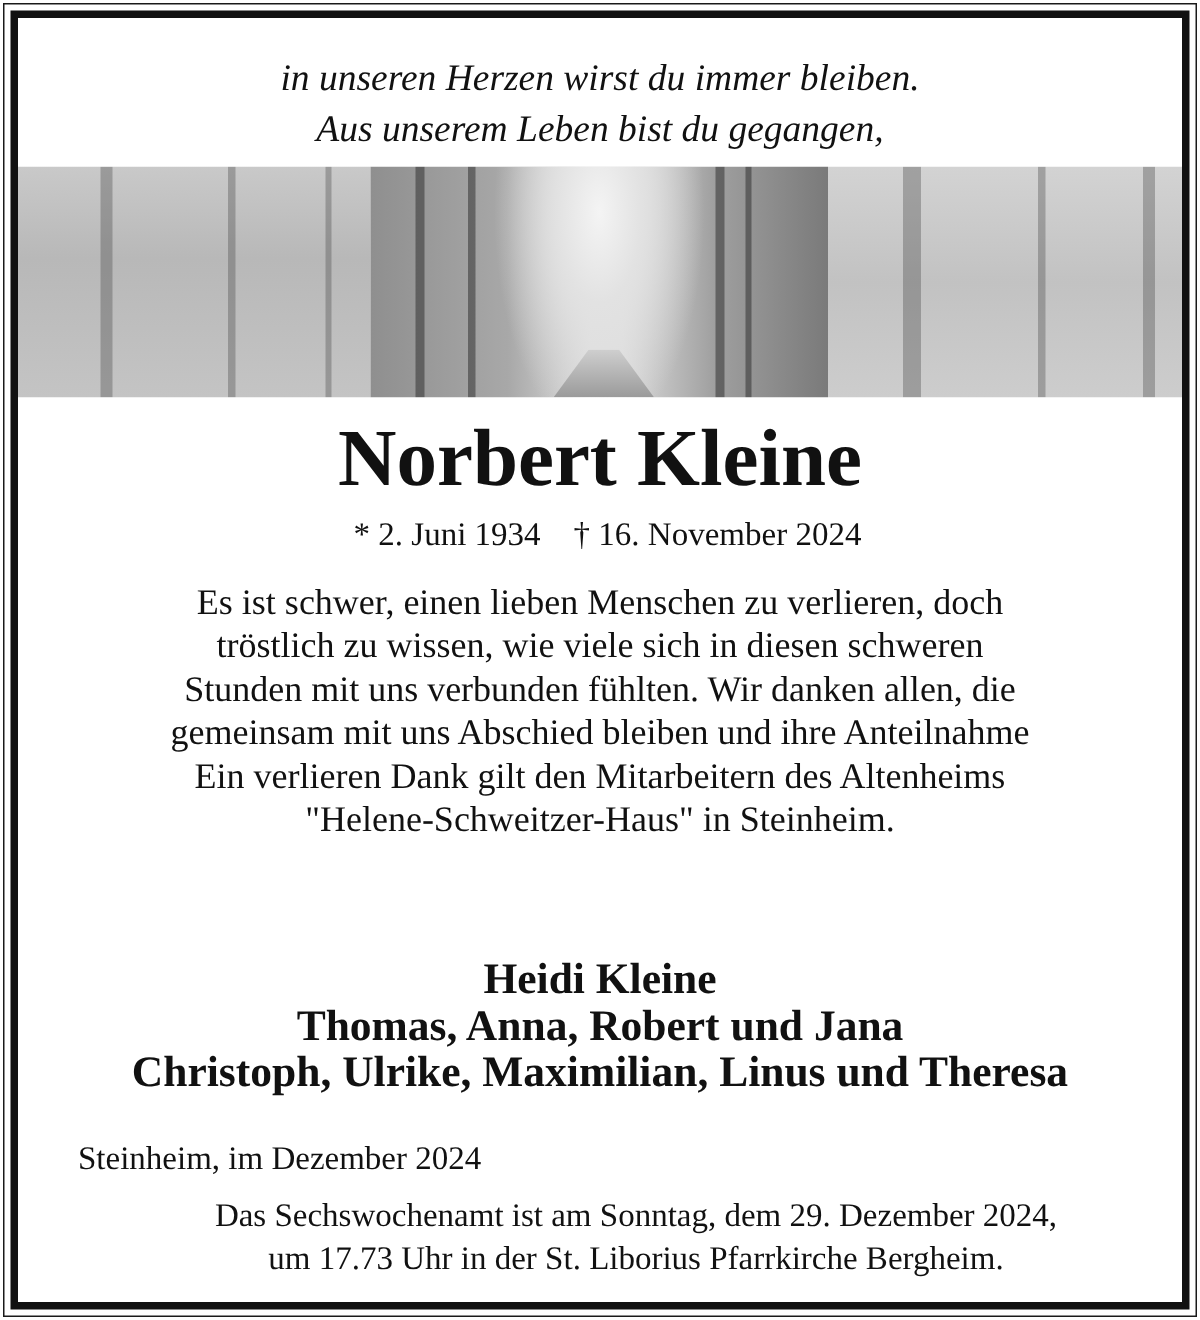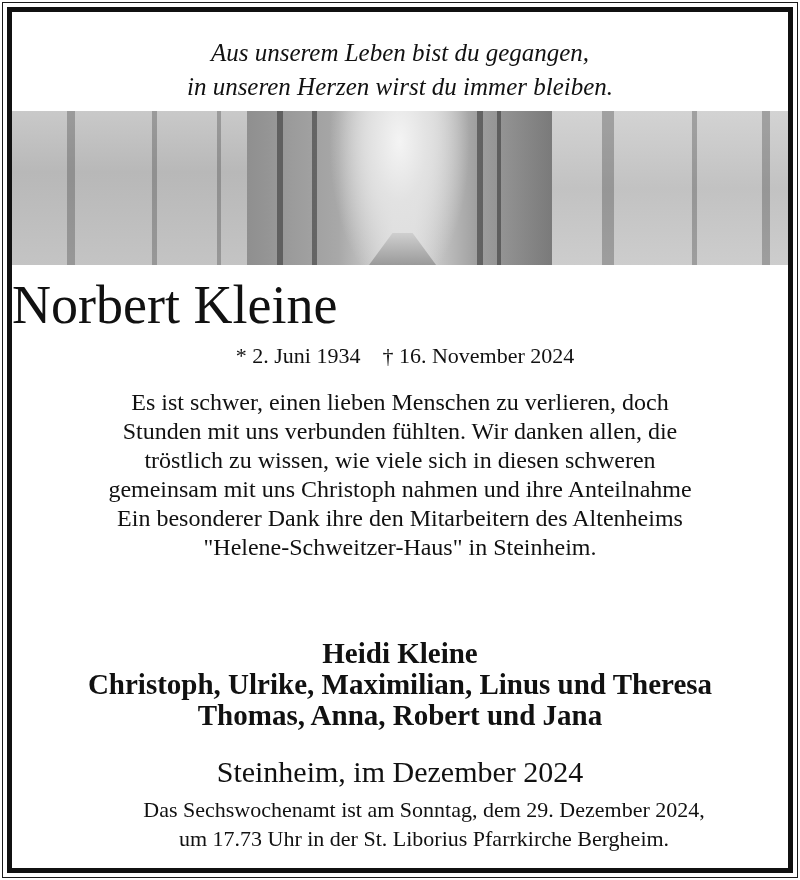--- a/index.html
+++ b/index.html
@@ -8,40 +8,40 @@
   .inner-frame { position: absolute; left: 7px; top: 7px; right: 7px; bottom: 7px; border: 5px solid #111111; background: #ffffff; }
   .content { position: absolute; left: 12px; top: 12px; right: 12px; bottom: 12px; }
   .motto { position: absolute; top: 24px; left: 0; right: 0; text-align: center; font-style: italic; font-size: 25px; line-height: 34px; }
   .banner { position: absolute; top: 99px; left: 0; right: 0; height: 154px; display: flex; overflow: hidden; }
   .panel { height: 100%; position: relative; overflow: hidden; }
   .p1 { width: 235px; background: linear-gradient(180deg, #c9c9c9 0%, #b8b8b8 40%, #c4c4c4 100%); }
   .p2 { width: 305px; background: radial-gradient(ellipse 70px 150px at 50% 20%, #f4f4f4 0%, #e2e2e2 40%, rgba(160,160,160,0) 100%), linear-gradient(90deg, #8f8f8f 0%, #a8a8a8 30%, #dcdcdc 48%, #dcdcdc 55%, #a0a0a0 75%, #7a7a7a 100%); }
   .p3 { flex: 1; background: linear-gradient(180deg, #d3d3d3 0%, #c2c2c2 50%, #cdcdcd 100%); }
   .trunk { position: absolute; top: 0; bottom: 0; background: rgba(70,70,70,0.35); }
   .road { position: absolute; bottom: 0; left: 40%; width: 22%; height: 32px; background: linear-gradient(180deg, #cfcfcf, #9a9a9a); clip-path: polygon(35% 0, 65% 0, 100% 100%, 0 100%); }
-  .name { position: absolute; top: 262px; left: 0; right: 0; text-align: left; font-weight: normal; font-size: 54px; line-height: 62px; }
+  .name { position: absolute; top: 262px; left: 0; right: 0; text-align: center; font-weight: bold; font-size: 54px; line-height: 62px; }
   .dates { position: absolute; top: 330px; left: 0; right: 0; text-align: center; font-size: 22px; line-height: 28px; padding-left: 10px; }
   .dates span + span { margin-left: 22px; }
   .body-text { position: absolute; top: 376px; left: 0; right: 0; text-align: center; font-size: 24px; line-height: 29px; }
   .family { position: absolute; top: 626px; left: 0; right: 0; text-align: center; font-weight: bold; font-size: 29px; line-height: 31px; }
-  .place { position: absolute; top: 746px; left: 0; right: 0; text-align: center; font-size: 30px; line-height: 28px; }
+  .place { position: absolute; top: 746px; left: 0; right: 0; text-align: left; font-size: 22px; line-height: 28px; padding-left: 40px; }
   .service { position: absolute; top: 783px; left: 0; right: 0; text-align: center; font-size: 22px; line-height: 29px; margin-left: 48px; }
   .line { display: block; }
 </style>
 </head>
 <body>
 
 <div class="outer-frame"></div>
 <div class="inner-frame"></div>
 
 <div class="content">
 
   <div class="motto">
+    <span class="line">in unseren Herzen wirst du immer bleiben.</span>
     <span class="line">Aus unserem Leben bist du gegangen,</span>
-    <span class="line">in unseren Herzen wirst du immer bleiben.</span>
   </div>
 
   <div class="banner">
     <div class="panel p1">
       <div class="trunk" style="left:55px;width:8px;"></div>
       <div class="trunk" style="left:140px;width:5px;"></div>
       <div class="trunk" style="left:205px;width:4px;"></div>
     </div>
     <div class="panel p2">
       <div class="trunk" style="left:30px;width:6px;background:rgba(40,40,40,0.5);"></div>
@@ -58,31 +58,31 @@
   </div>
 
   <div class="name">Norbert Kleine</div>
 
   <div class="dates">
     <span>* 2. Juni 1934</span><span>† 16. November 2024</span>
   </div>
 
   <div class="body-text">
     <span class="line">Es ist schwer, einen lieben Menschen zu verlieren, doch</span>
+    <span class="line">tröstlich zu wissen, wie viele sich in diesen schweren</span>
     <span class="line">Stunden mit uns verbunden fühlten. Wir danken allen, die</span>
-    <span class="line">tröstlich zu wissen, wie viele sich in diesen schweren</span>
-    <span class="line">gemeinsam mit uns Christoph nahmen und ihre Anteilnahme</span>
-    <span class="line">Ein besonderer Dank ihre den Mitarbeitern des Altenheims</span>
+    <span class="line">gemeinsam mit uns Abschied bleiben und ihre Anteilnahme</span>
+    <span class="line">Ein verlieren Dank gilt den Mitarbeitern des Altenheims</span>
     <span class="line">"Helene-Schweitzer-Haus" in Steinheim.</span>
   </div>
 
   <div class="family">
     <span class="line">Heidi Kleine</span>
+    <span class="line">Thomas, Anna, Robert und Jana</span>
     <span class="line">Christoph, Ulrike, Maximilian, Linus und Theresa</span>
-    <span class="line">Thomas, Anna, Robert und Jana</span>
   </div>
 
   <div class="place">Steinheim, im Dezember 2024</div>
 
   <div class="service">
     <span class="line">Das Sechswochenamt ist am Sonntag, dem 29. Dezember 2024,</span>
     <span class="line">um 17.73 Uhr in der St. Liborius Pfarrkirche Bergheim.</span>
   </div>
 
 </div>

